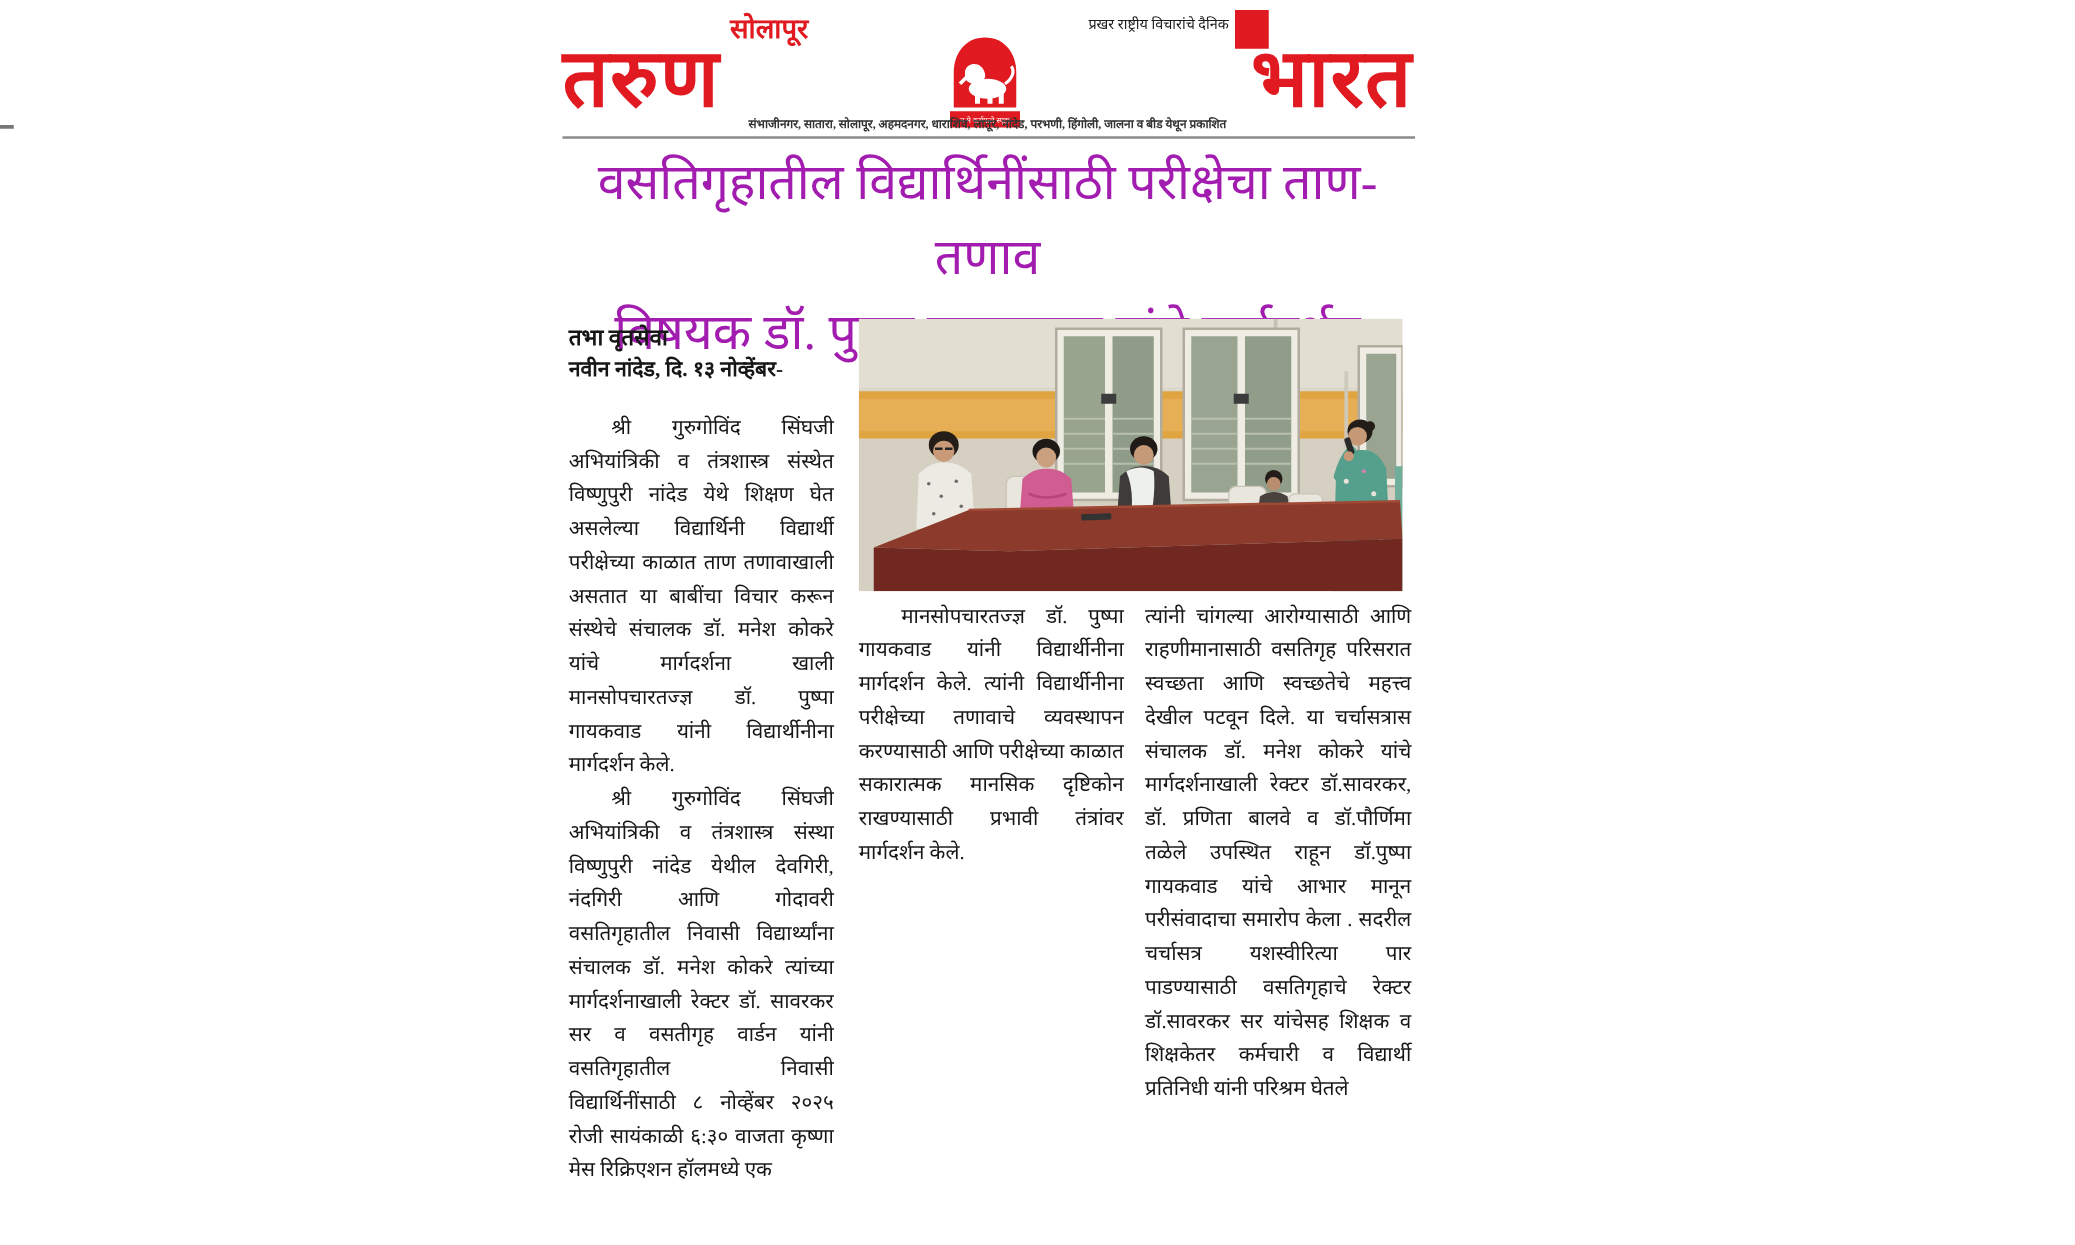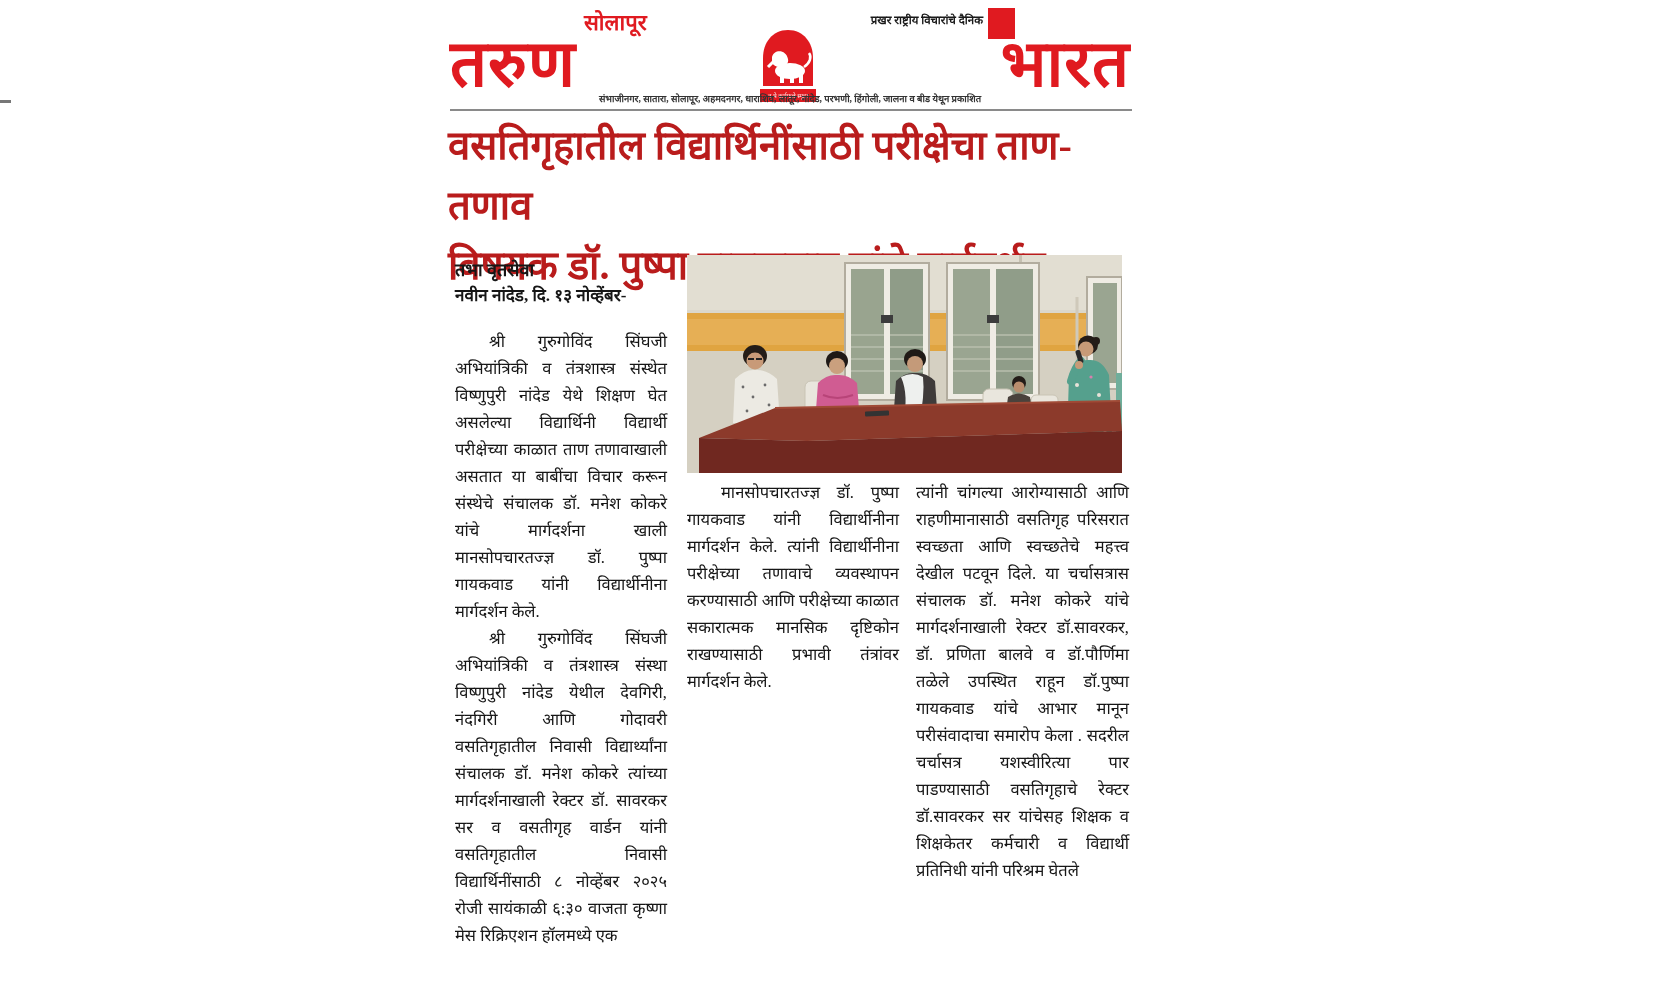--- a/index.html
+++ b/index.html
@@ -3,27 +3,27 @@
 <meta charset="utf-8">
 <style>
   html,body{margin:0;padding:0;background:#ffffff;}
   .page{position:relative;width:1660px;height:996px;background:#ffffff;overflow:hidden;
         font-family:"Liberation Serif", serif;color:#111;border-radius:20px;}
   
   .edition{position:absolute;left:584px;top:6px;font-size:22px;font-weight:bold;color:#e01a20;}
   .logo-row{position:absolute;left:450px;top:26px;width:680px;display:flex;align-items:center;justify-content:space-between;}
   .logo-word{font-size:65px;line-height:66px;font-weight:bold;color:#e01a20;letter-spacing:1px;}
   .emblem{width:56px;height:76px;margin:0 4px;position:relative;top:3px;flex:0 0 auto;}
-  .tagline{position:absolute;left:868px;top:13px;width:115px;font-size:11.5px;font-weight:bold;color:#1a1a1a;line-height:14px;text-align:right;}
+  .tagline{position:absolute;left:868px;top:13px;width:115px;font-size:11.5px;font-weight:normal;color:#1a1a1a;line-height:14px;text-align:right;}
   .mh-redbox{position:absolute;left:988px;top:8px;width:27px;height:31px;background:#e01a20;}
   .cities{position:absolute;left:450px;top:92px;width:680px;text-align:center;font-size:9.5px;font-weight:bold;color:#333;}
   .rule{position:absolute;left:450px;top:109px;width:682px;border-top:2px solid #8a8a8a;}
   .edge-dash{position:absolute;left:0;top:100px;width:11px;height:3px;background:#777;}
   
-  .headline{position:absolute;left:448px;top:116px;width:684px;text-align:left;font-weight:bold;color:#b91c1c;}
+  .headline{position:absolute;left:448px;top:116px;width:684px;text-align:center;font-weight:normal;color:#a21caf;}
   .headline .hl{font-size:40px;line-height:60px;}
   
   .col{position:absolute;font-size:16.5px;line-height:27px;text-align:justify;color:#161616;}
   .col p{margin:0;text-align:justify;}
   .col p.ind{text-indent:34px;}
   .col1{left:455px;top:258px;width:212px;}
   .col2{left:687px;top:479px;width:212px;}
   .col3{left:916px;top:479px;width:213px;}
   .byline{font-weight:bold;font-size:18px;line-height:25px;}
   .dateline{font-weight:bold;font-size:17px;line-height:25px;margin-bottom:20px;}

